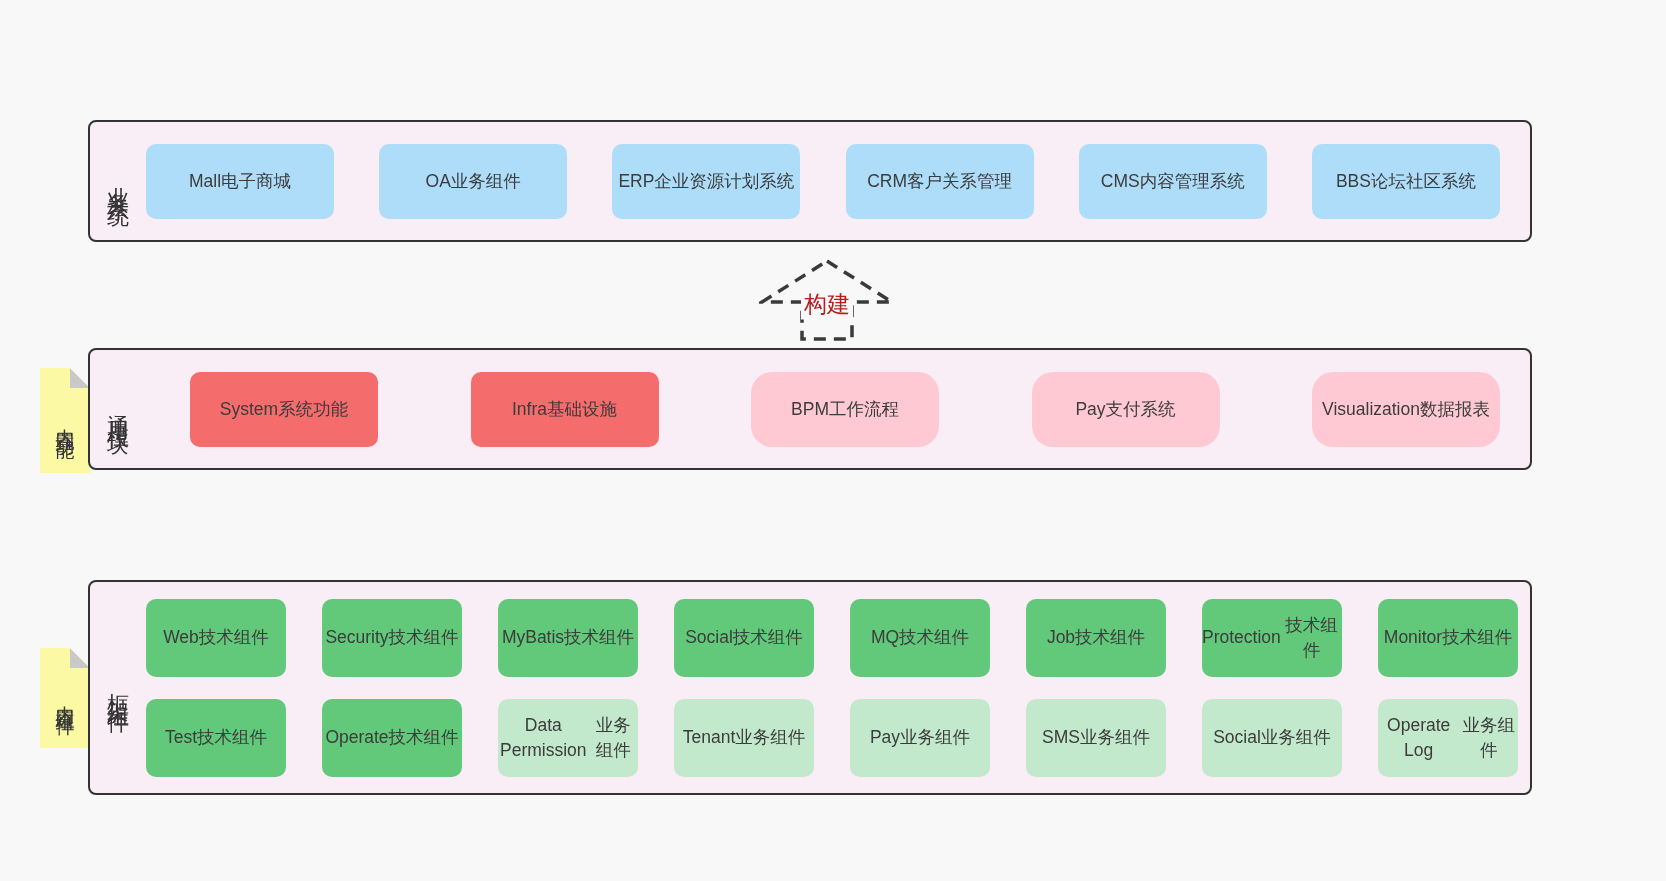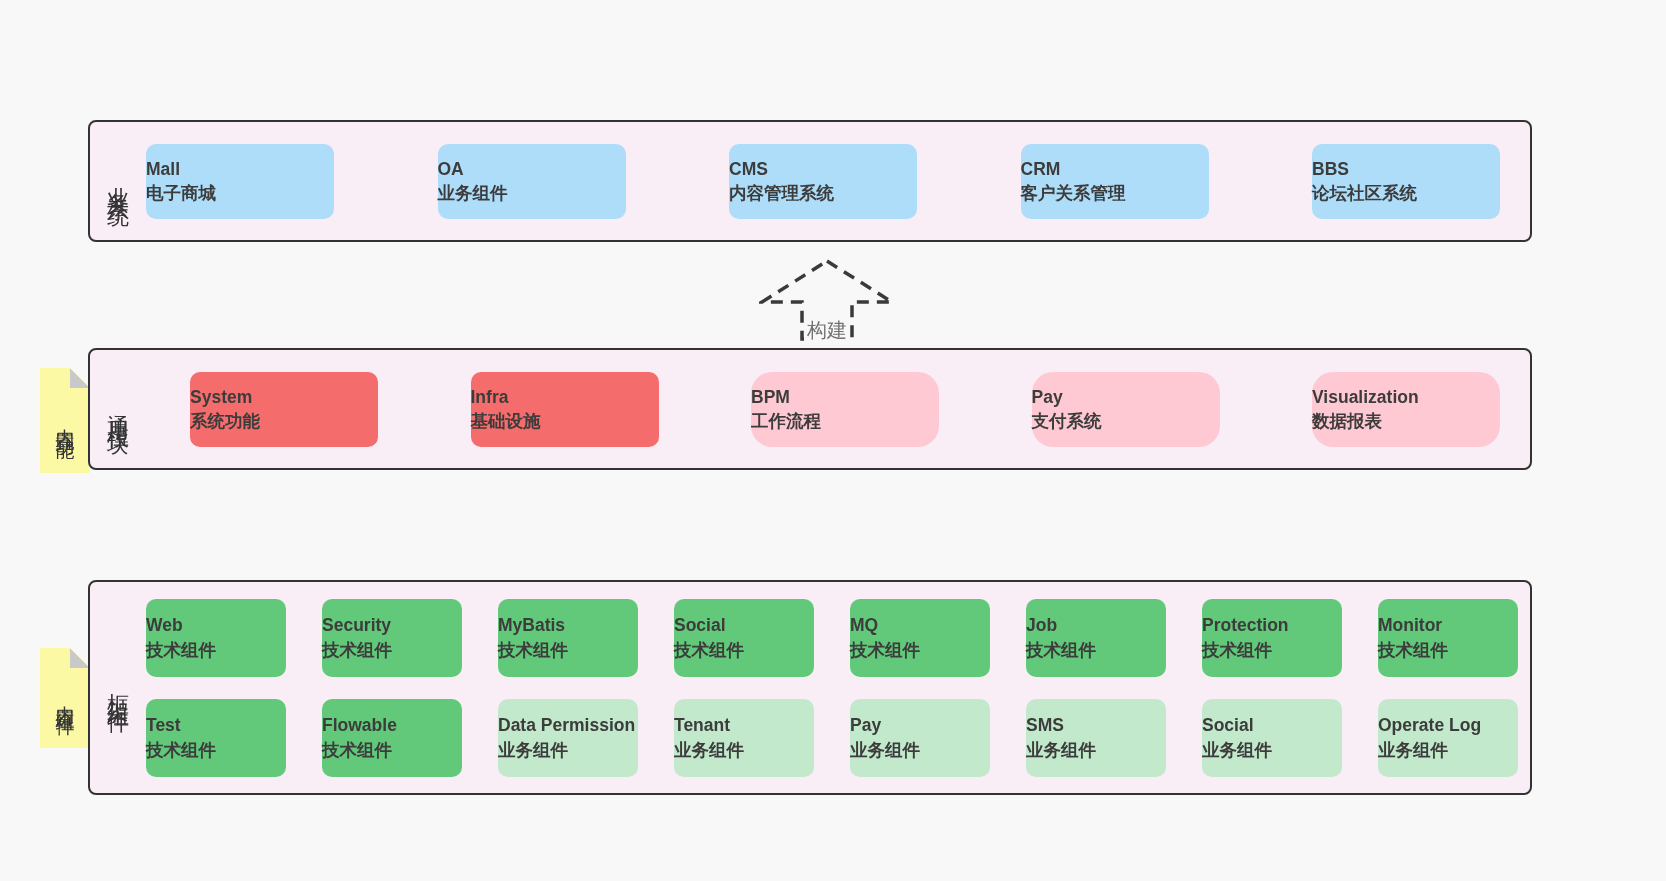--- a/index.html
+++ b/index.html
@@ -53,39 +53,38 @@
   .band-content{
     flex:1;display:flex;align-items:center;justify-content:space-between;
     padding-right:30px;
   }
   .band-content.stacked{flex-direction:column;justify-content:center;gap:22px;}
   .row{display:flex;justify-content:space-between;width:100%;gap:36px;}
 
   
   .box{
     border-radius:10px;
-    display:flex;flex-direction:column;align-items:flex-start;justify-content:center;
-    text-align:center;font-size:17.5px;line-height:1.4;color:var(--text);font-weight:bold;
+    display:flex;flex-direction:row;align-items:center;justify-content:center;
+    text-align:center;font-size:17.5px;line-height:1.4;color:var(--text);
   }
   .w6{width:188px;height:75px;}
   .w8{width:140px;height:78px;}
   .blue{background:var(--blue);}
   .red{background:var(--red);}
   .pink{background:var(--pink);border-radius:21px;}
   .green{background:var(--green);}
   .green-light{background:var(--green-light);}
 
   
   .arrow{position:absolute;width:136px;height:84px;z-index:1;}
   .arrow svg{display:block;width:100%;height:100%;}
   .arrow .arrow-label{
     position:absolute;left:50%;top:46px;transform:translate(-50%,-50%);
-    font-size:20px;background:var(--page-bg);padding:0 3px;color:#737373;
+    font-size:23px;background:var(--page-bg);padding:0 3px;color:#b91c1c;
     white-space:nowrap;
-    margin-top:26px;
   }
 </style>
 </head>
 <body>
 
 <div class="stage">
 
   <div class="sticky" style="left:40px;top:368px;height:105px;">
     <span class="fold"></span>
     <span class="vtext">内置功能</span>
@@ -102,26 +101,30 @@
     <div class="band-content">
       <div class="box w6 blue">
         <div>Mall</div>
         <div>电子商城</div>
       </div>
       <div class="box w6 blue">
         <div>OA</div>
         <div>业务组件</div>
       </div>
       <div class="box w6 blue">
+        <div>ERP</div>
+        <div>企业资源计划系统</div>
+      </div>
+      <div class="box w6 blue">
+        <div>CRM</div>
+        <div>客户关系管理</div>
+      </div>
+      <div class="box w6 blue">
         <div>CMS</div>
         <div>内容管理系统</div>
-      </div>
-      <div class="box w6 blue">
-        <div>CRM</div>
-        <div>客户关系管理</div>
       </div>
       <div class="box w6 blue">
         <div>BBS</div>
         <div>论坛社区系统</div>
       </div>
     </div>
   </div>
 
   <div class="arrow" style="left:759px;top:258px;">
     <svg viewBox="0 0 136 84">
@@ -197,21 +200,21 @@
           <div>Monitor</div>
           <div>技术组件</div>
         </div>
       </div>
       <div class="row">
         <div class="box w8 green">
           <div>Test</div>
           <div>技术组件</div>
         </div>
         <div class="box w8 green">
-          <div>Flowable</div>
+          <div>Operate</div>
           <div>技术组件</div>
         </div>
         <div class="box w8 green-light">
           <div>Data Permission</div>
           <div>业务组件</div>
         </div>
         <div class="box w8 green-light">
           <div>Tenant</div>
           <div>业务组件</div>
         </div>

